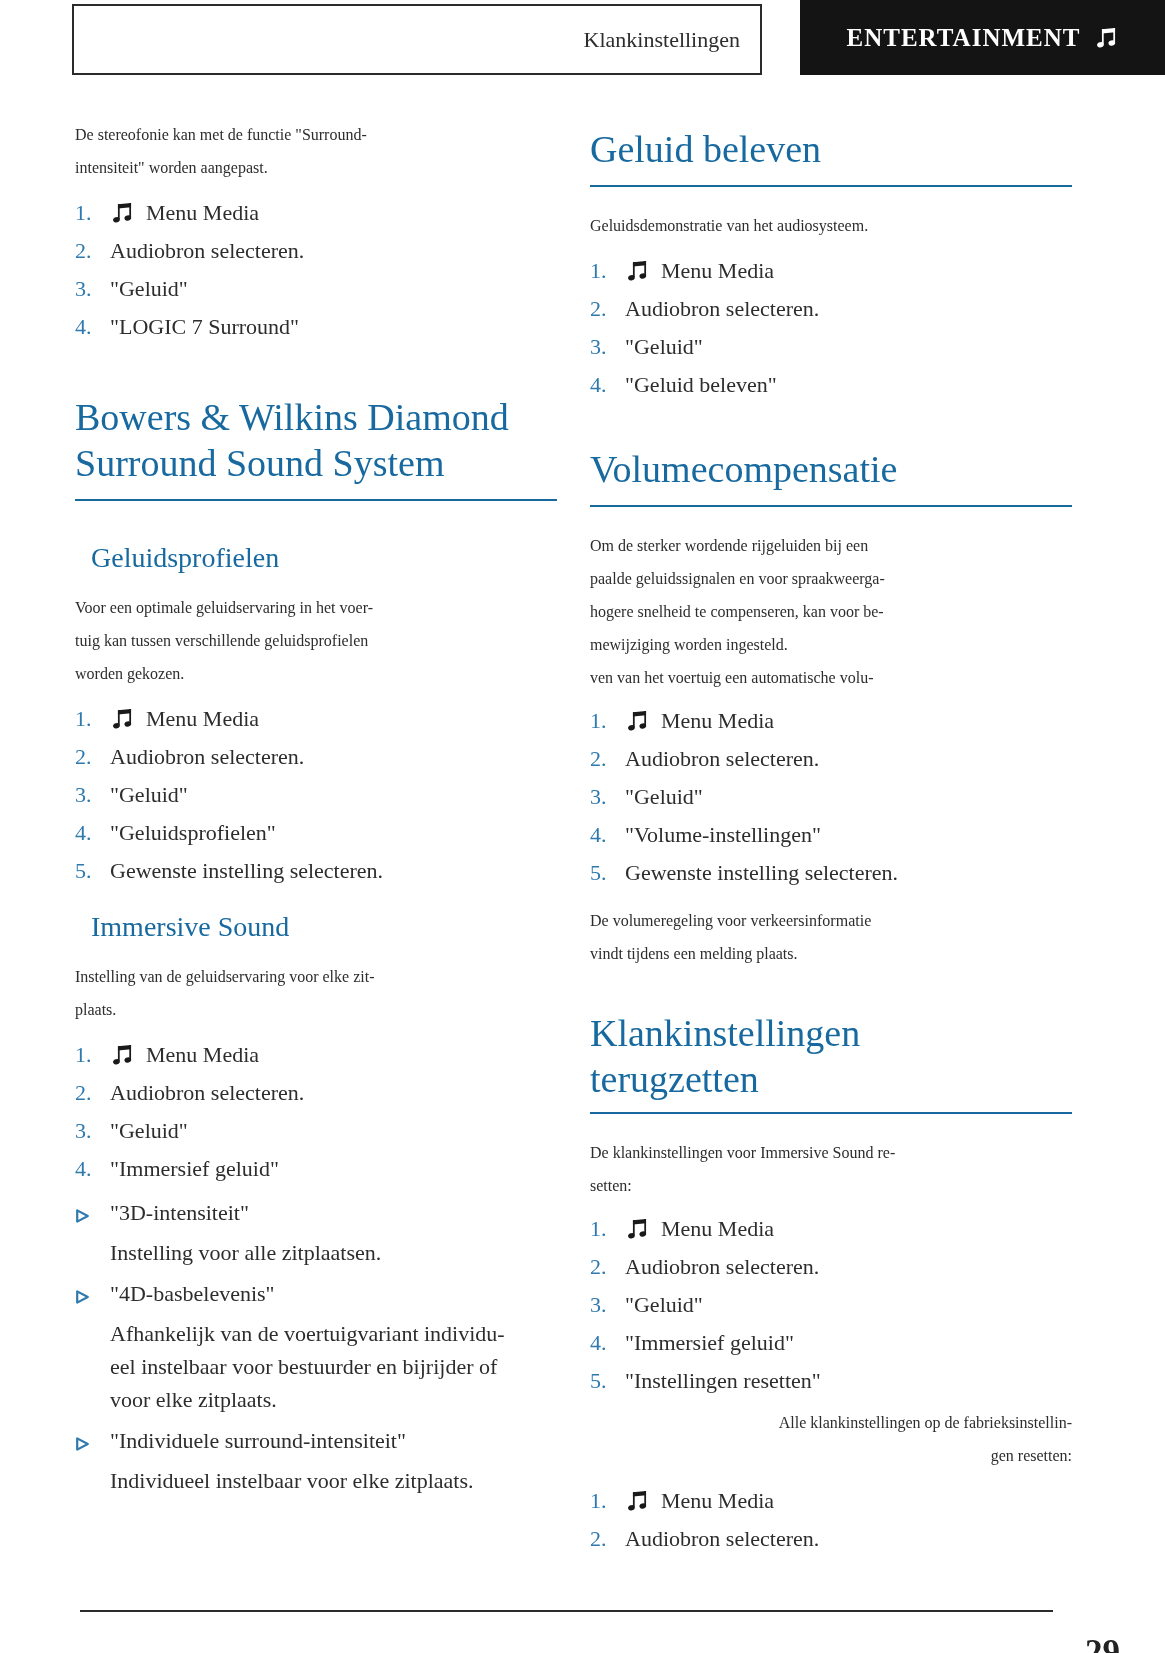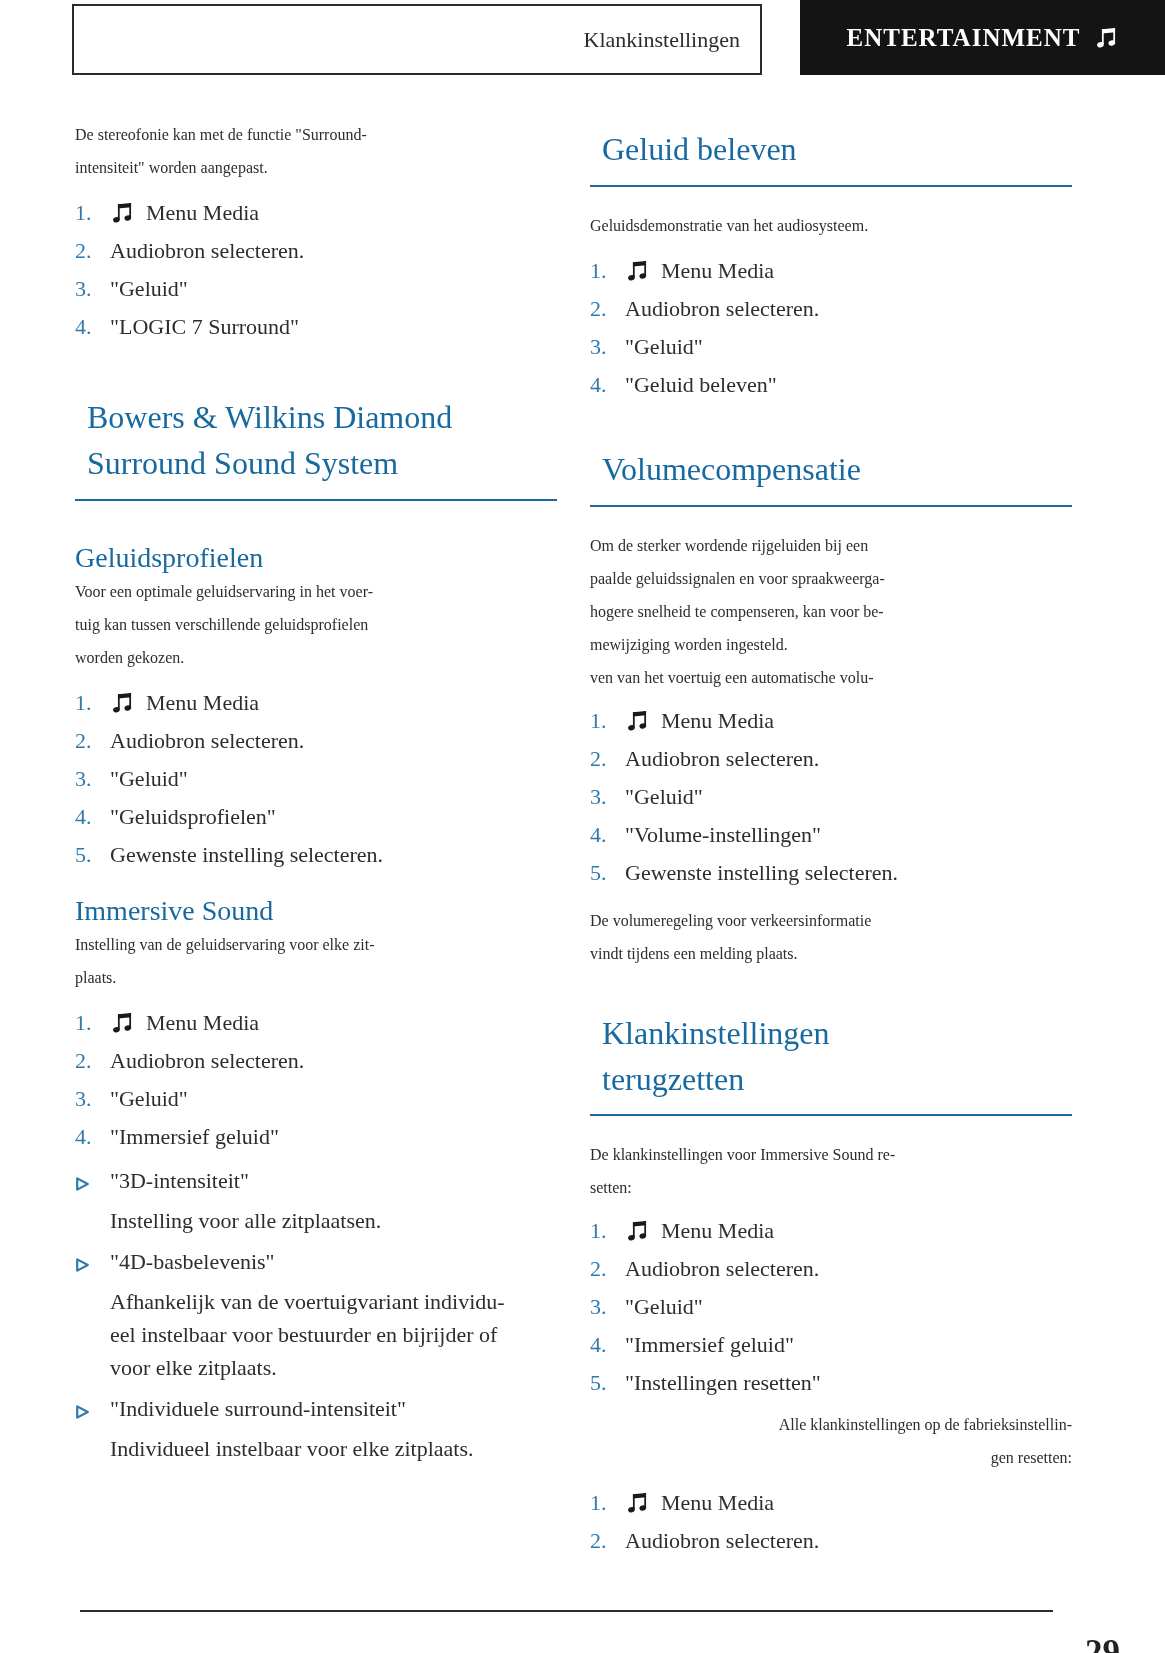--- a/index.html
+++ b/index.html
@@ -31,23 +31,23 @@
     display:flex; align-items:center; justify-content:center; gap:14px;
     font-size:25px; font-weight:bold; letter-spacing:1px;
   }
   .hdr-note svg{width:30px;height:30px;display:block;}
   
   .col{position:absolute; top:118px; width:482px;}
   .col-left{left:75px;}
   .col-right{left:590px;}
   .para{margin:0; font-size:16px; line-height:33px;}
   .ln{display:block; white-space:nowrap;}
-  .h1{margin:12px; color:var(--blue); font-size:32px; line-height:46px; font-weight:400;}
+  .h1{margin:0; color:var(--blue); font-size:38px; line-height:46px; font-weight:400;}
   .rule{height:2px; background:var(--blue); margin-top:13px;}
-  .h2{margin:0; color:var(--blue); font-size:28px; line-height:34px; font-weight:400;}
+  .h2{margin:16px; color:var(--blue); font-size:28px; line-height:34px; font-weight:400;}
   .steps{margin:0;}
   .step{display:flex; align-items:center; height:38px; font-size:22px; white-space:nowrap;}
   .step .num{color:var(--numblue); width:35px; flex:none;}
   .note-icon{display:inline-flex; margin-right:12px; color:#1a1a1a;}
   .note-icon svg{width:24px;height:24px;display:block;}
   .bullet{display:flex; align-items:flex-start; margin-top:8px; font-size:22px;}
   .bullet .tri{flex:none; width:35px; padding-top:8px;}
   .bullet-label{display:block; line-height:33px; margin-bottom:7px; white-space:nowrap;}
   .bullet-desc{display:block; line-height:33px; white-space:nowrap;}
   

